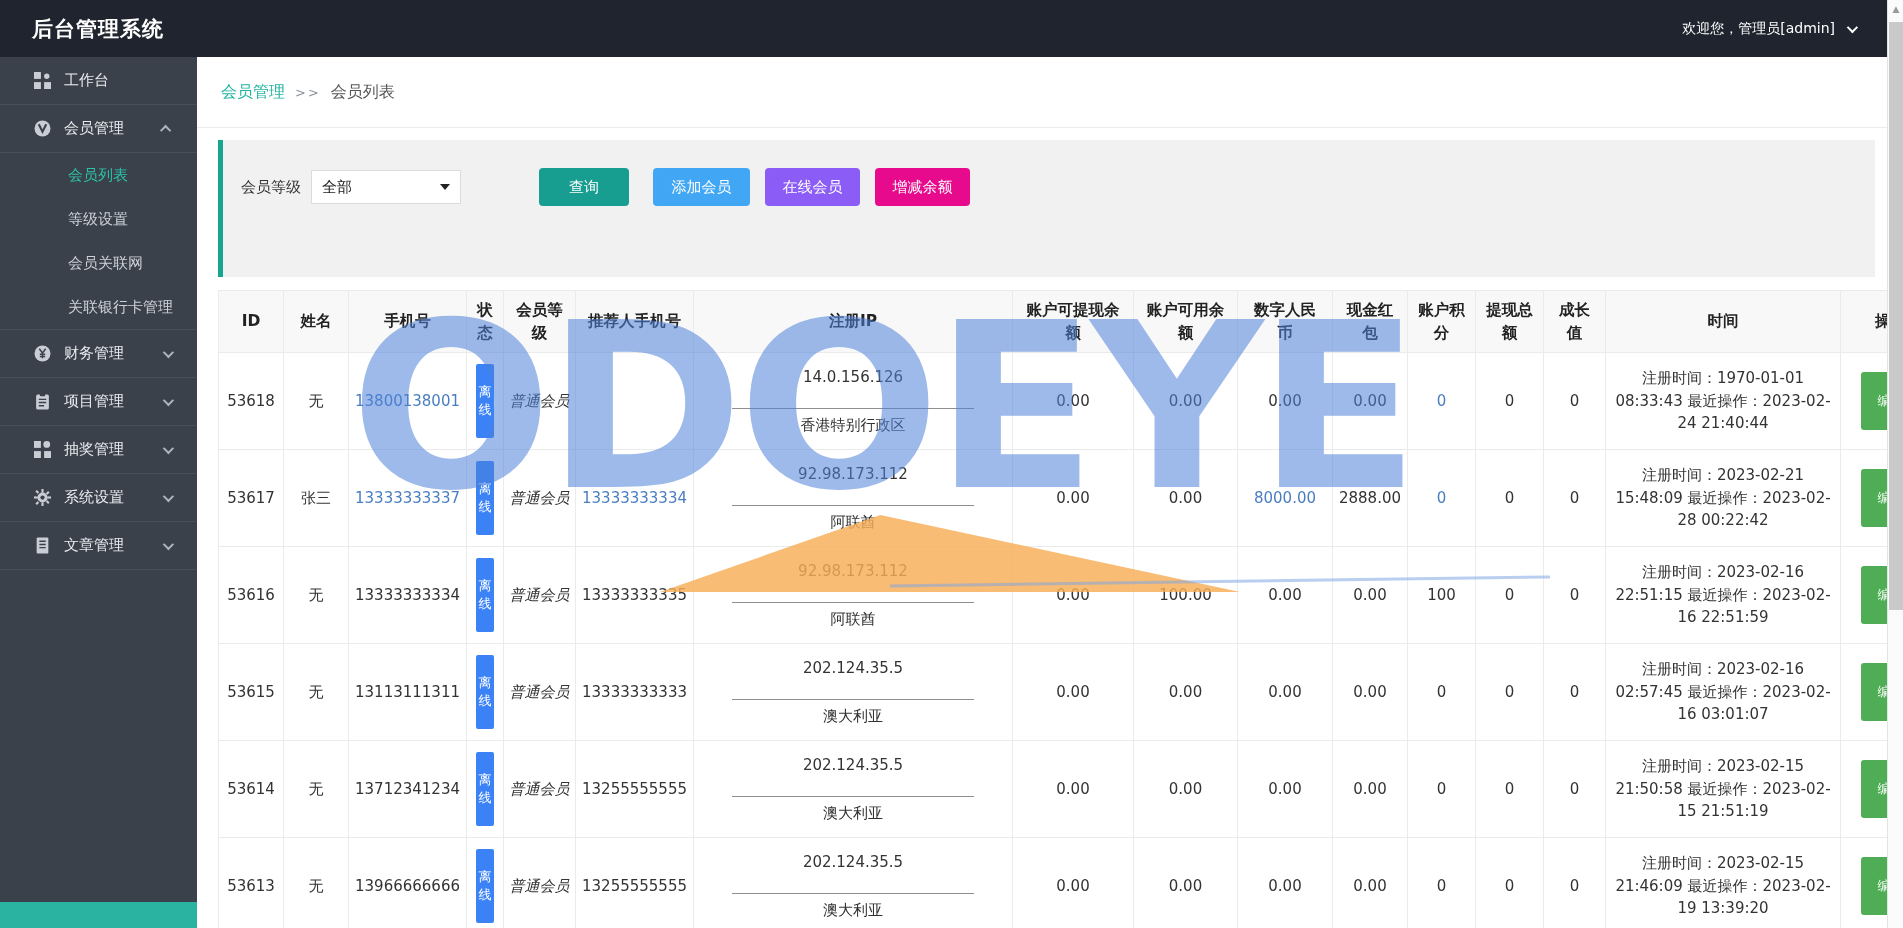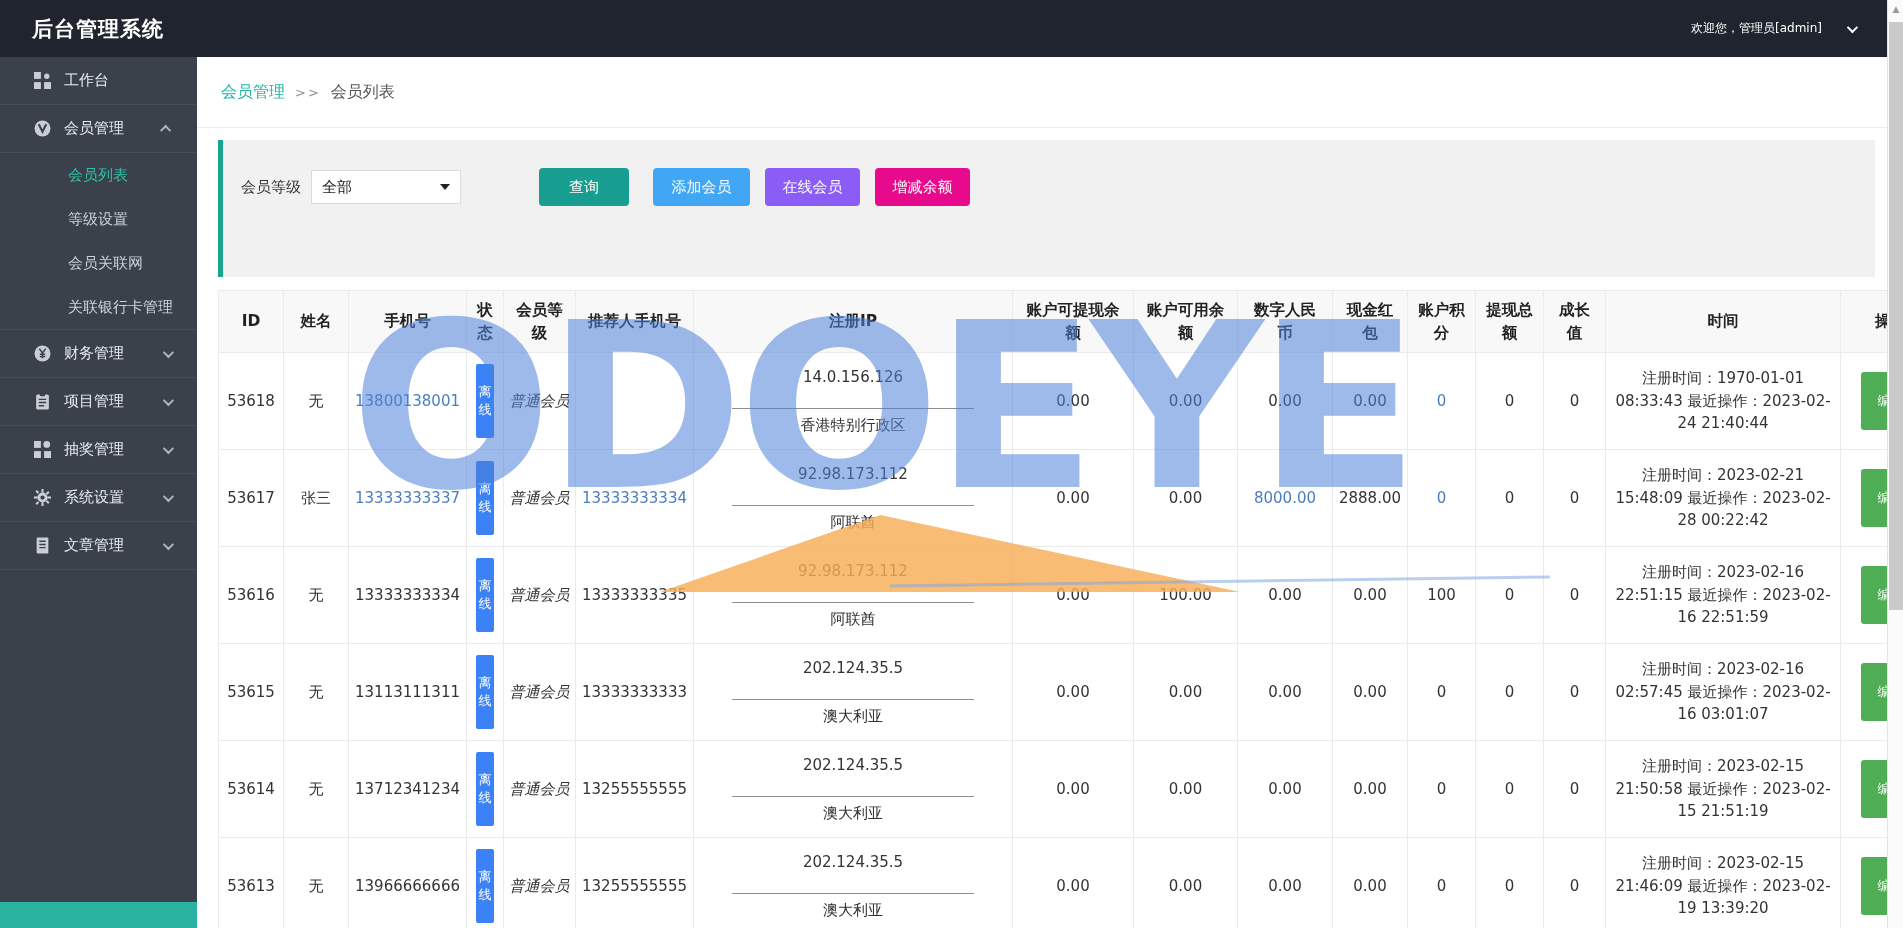--- a/index.html
+++ b/index.html
@@ -3,21 +3,21 @@
 <meta charset="utf-8">
 <style>
   * { margin:0; padding:0; box-sizing:border-box; }
   html,body { width:1903px; height:928px; overflow:hidden; font-family:"DejaVu Sans","Liberation Sans",sans-serif; background:#fff; }
   .page { position:relative; width:1887px; height:928px; }
 
   
   .topbar { position:absolute; left:0; top:0; width:1887px; height:57px; background:#20242e;
             display:flex; align-items:center; justify-content:space-between; padding:0 32px; }
   .brand { color:#fff; font-size:21px; font-weight:bold; letter-spacing:1px; }
-  .welcome { color:#fff; font-size:12px; display:flex; align-items:center; gap:25px; cursor:pointer;text-align:right; }
+  .welcome { color:#fff; font-size:14px; display:flex; align-items:center; gap:12px; cursor:pointer;text-align:right; }
   .chev { width:8px; height:8px; border-right:2px solid #cfd3da; border-bottom:2px solid #cfd3da; display:inline-block; }
   .chev.down { transform:rotate(45deg) translateY(-2px); }
   .chev.up   { transform:rotate(-135deg) translateY(-2px); }
   .welcome .chev { border-color:#fff; }
 
   
   .sidebar { position:absolute; left:0; top:57px; width:197px; height:871px; background:#3a414a; color:#e8ebef; }
   .side-item { height:48px; display:flex; align-items:center; padding-left:34px; gap:13px; font-size:15px;
                border-bottom:1px solid rgba(255,255,255,0.07); cursor:pointer; }
   .side-item .icon { width:17px; height:17px; color:#c9cdd4; flex:0 0 17px; }

